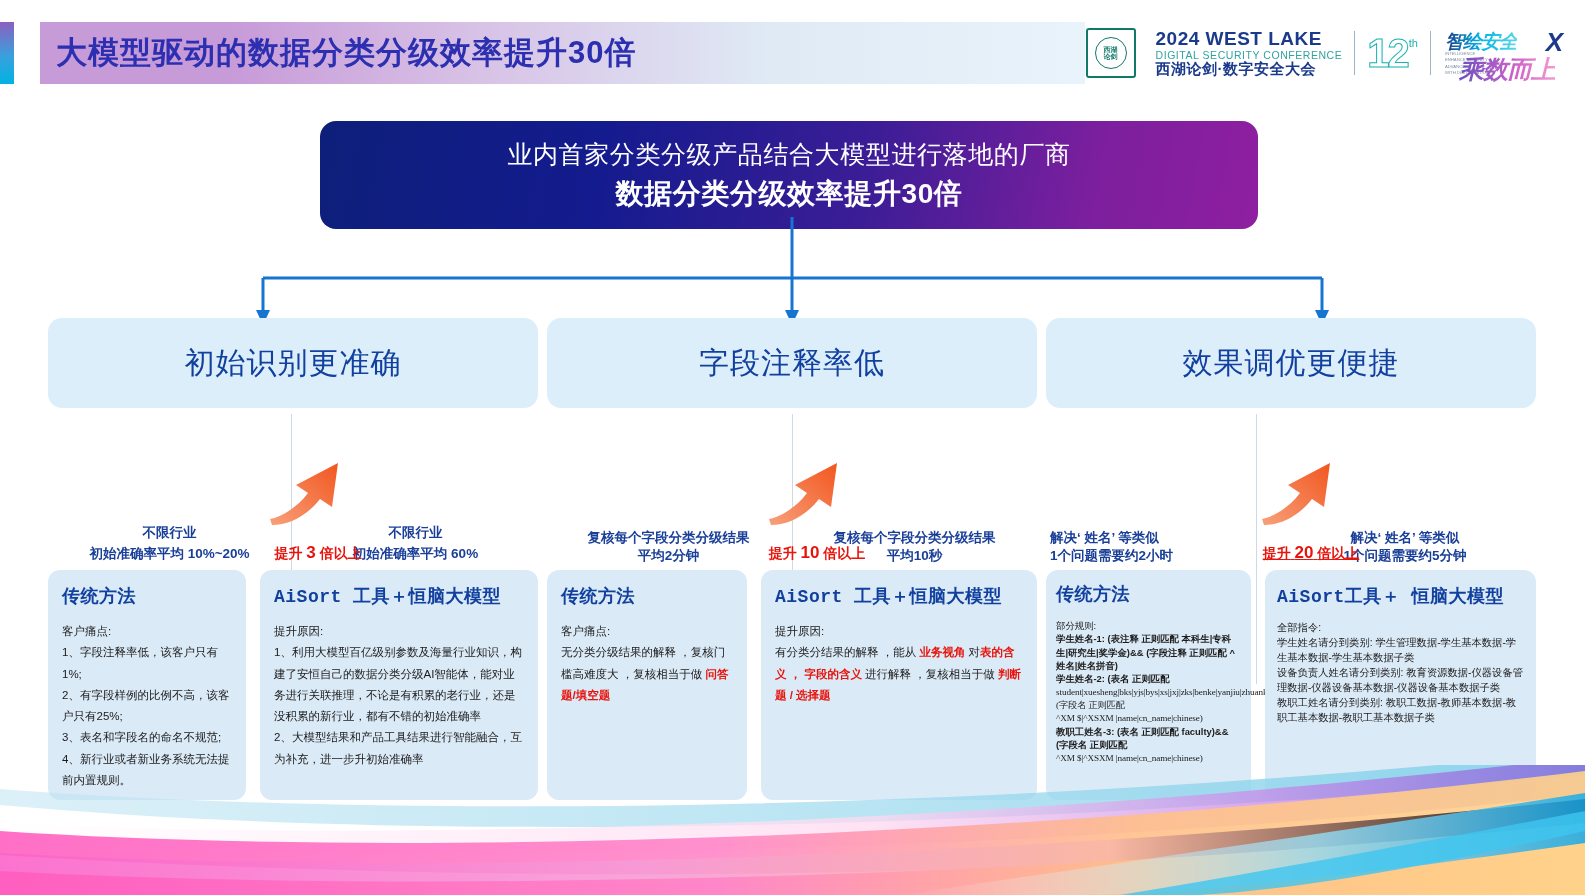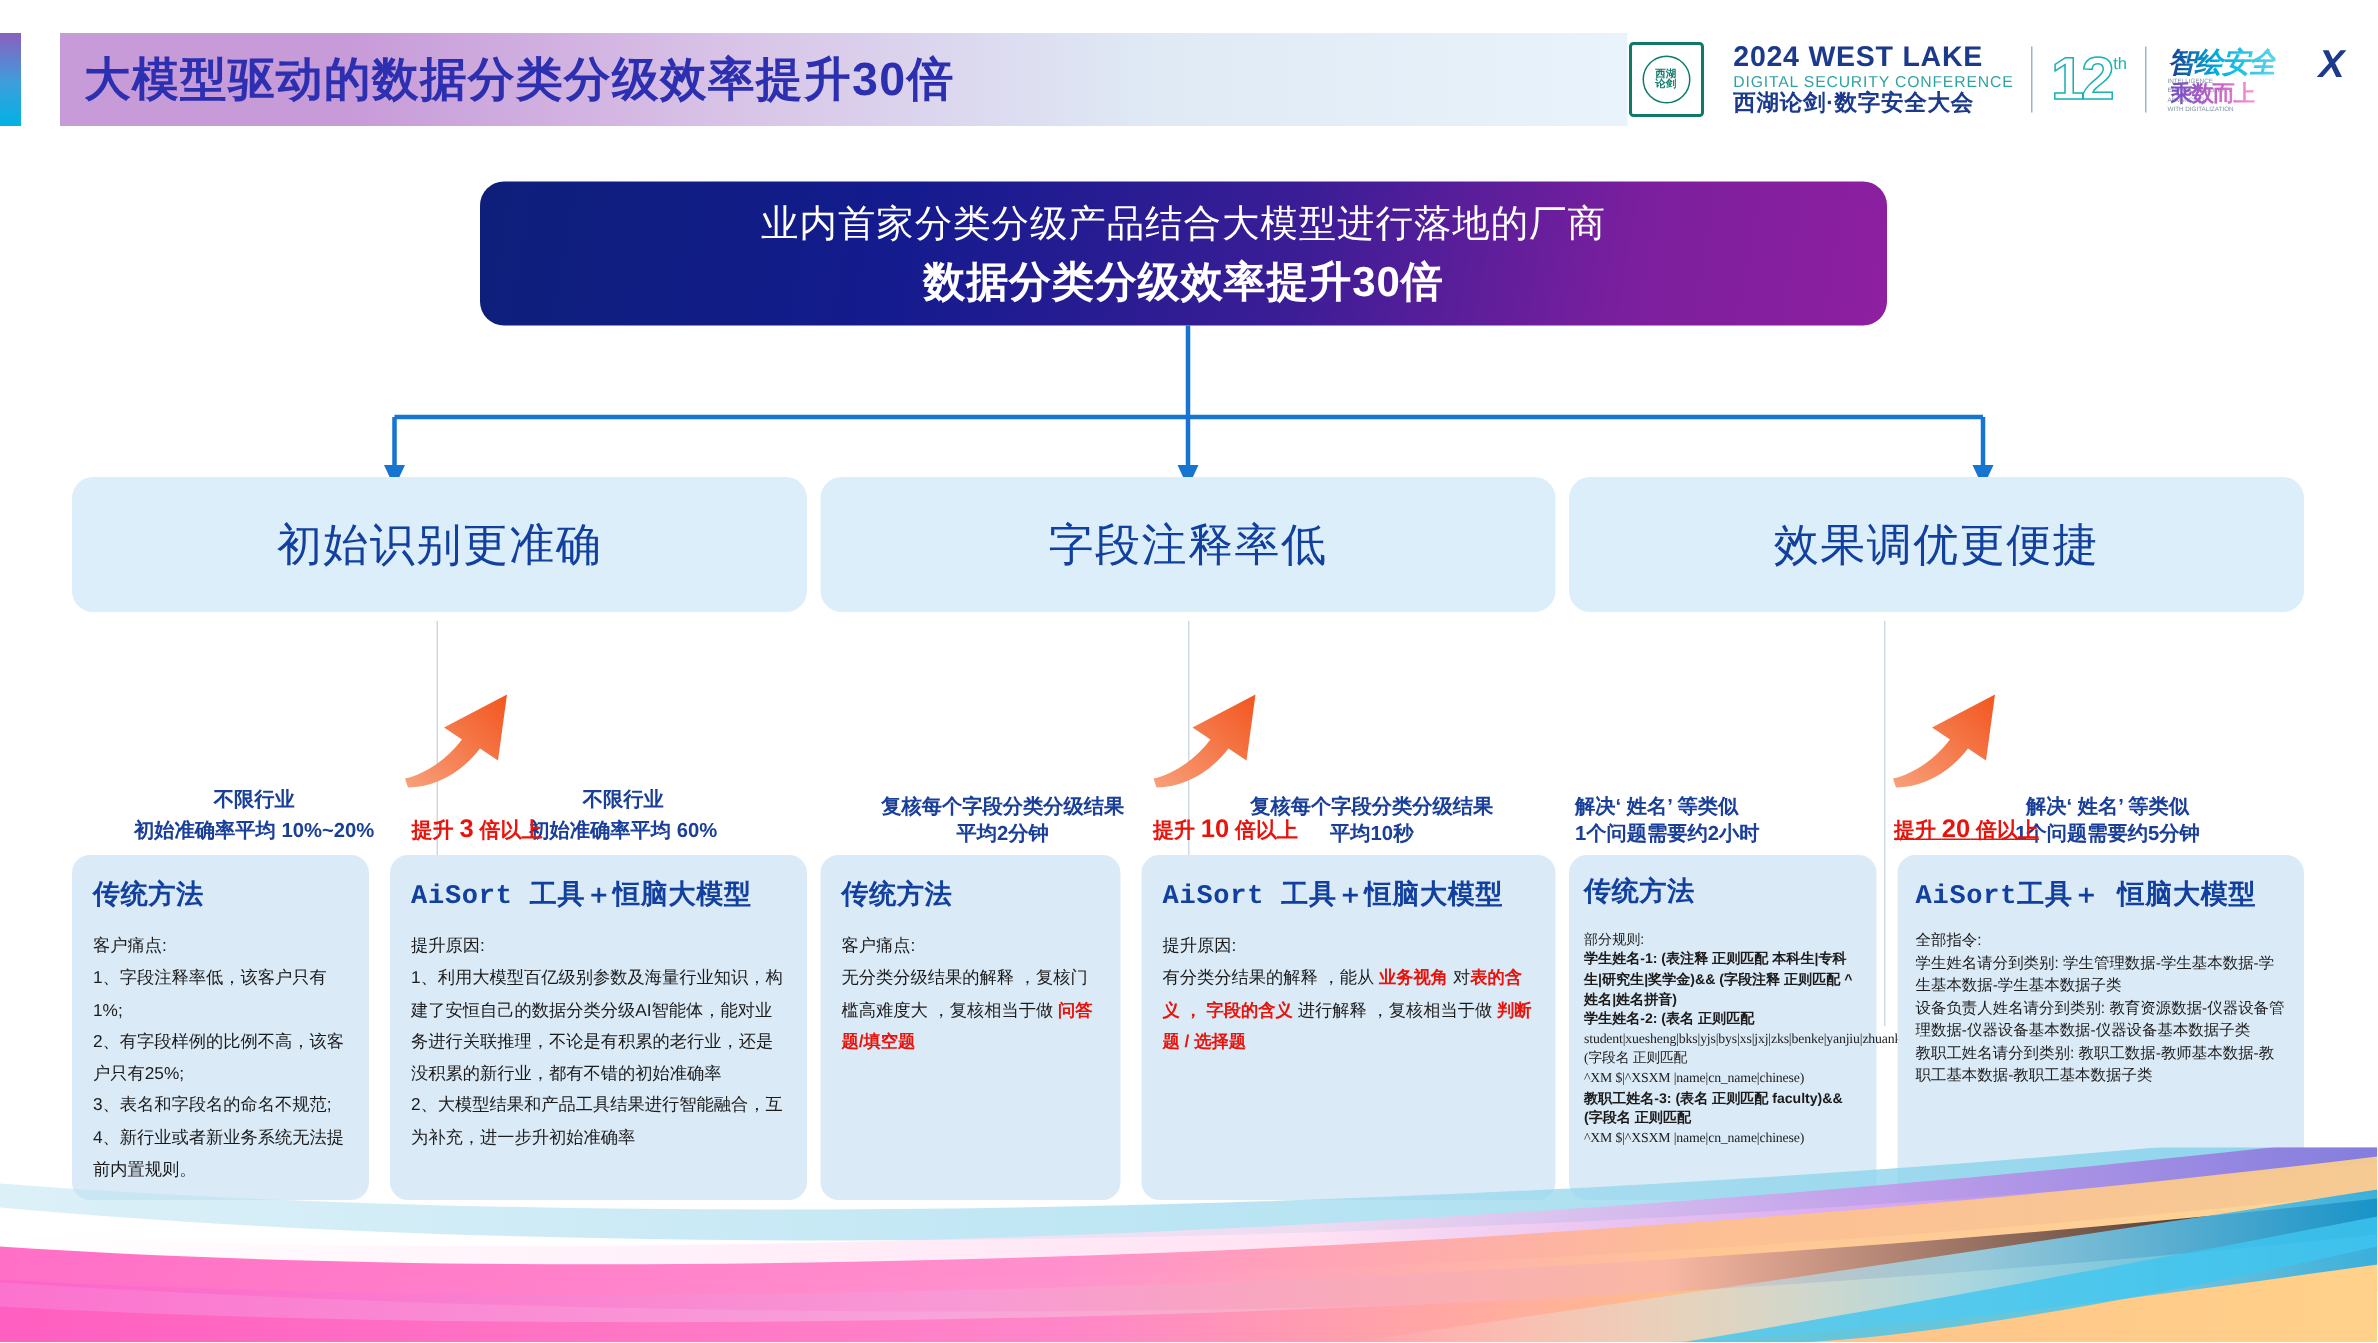--- a/index.html
+++ b/index.html
@@ -51,36 +51,36 @@
     -webkit-text-stroke:1px #18b2b0;color:transparent;}
   .logo-12 .th{font-size:11px;margin-top:3px;margin-left:1px;}
   .logo-slogan{position:relative;width:128px;height:52px;}
   .logo-slogan .s1{
     position:absolute;left:2px;top:2px;font-size:19px;font-weight:bold;
     font-style:italic;letter-spacing:-1px;
     background:linear-gradient(90deg,#1b3a8c 0%,#00b2e3 48%,#5bd7e8 100%);
     -webkit-background-clip:text;background-clip:text;color:transparent;
   }
   .logo-slogan .s2{
-    position:absolute;left:4px;top:26px;font-size:15px;font-weight:bold;
-    letter-spacing:-1px;
+    position:absolute;left:16px;top:26px;font-size:25px;font-weight:bold;
+    font-style:italic;letter-spacing:-1px;
     background:linear-gradient(90deg,#6b4fc0 0%,#cf63c9 60%,#f49ad0 100%);
     -webkit-background-clip:text;background-clip:text;color:transparent;
   }
   .logo-slogan .x{
     position:absolute;right:8px;top:0px;font-size:26px;font-weight:bold;color:#1b3a8c;
     font-style:italic;
   }
   .logo-slogan .en{
     position:absolute;left:2px;top:24px;font-size:4.2px;color:#7d8fa8;line-height:1.5;
   }
 
   
   .banner{
-    position:absolute;left:320px;top:121px;width:938px;height:96px;
+    position:absolute;left:320px;top:121px;width:938px;height:108px;
     border-radius:16px;
     background:linear-gradient(100deg,#0d1f7a 0%,#141b8e 30%,#3b1d96 58%,#7c1f9e 82%,#8e1fa0 100%);
     color:#ffffff;text-align:center;
     display:flex;flex-direction:column;align-items:center;justify-content:center;
   }
   .banner .b1{font-size:25px;letter-spacing:.6px;margin-bottom:4px;}
   .banner .b2{font-size:28px;font-weight:bold;letter-spacing:.6px;}
 
   
   .connectors{position:absolute;left:0;top:210px;width:1585px;height:130px;}

